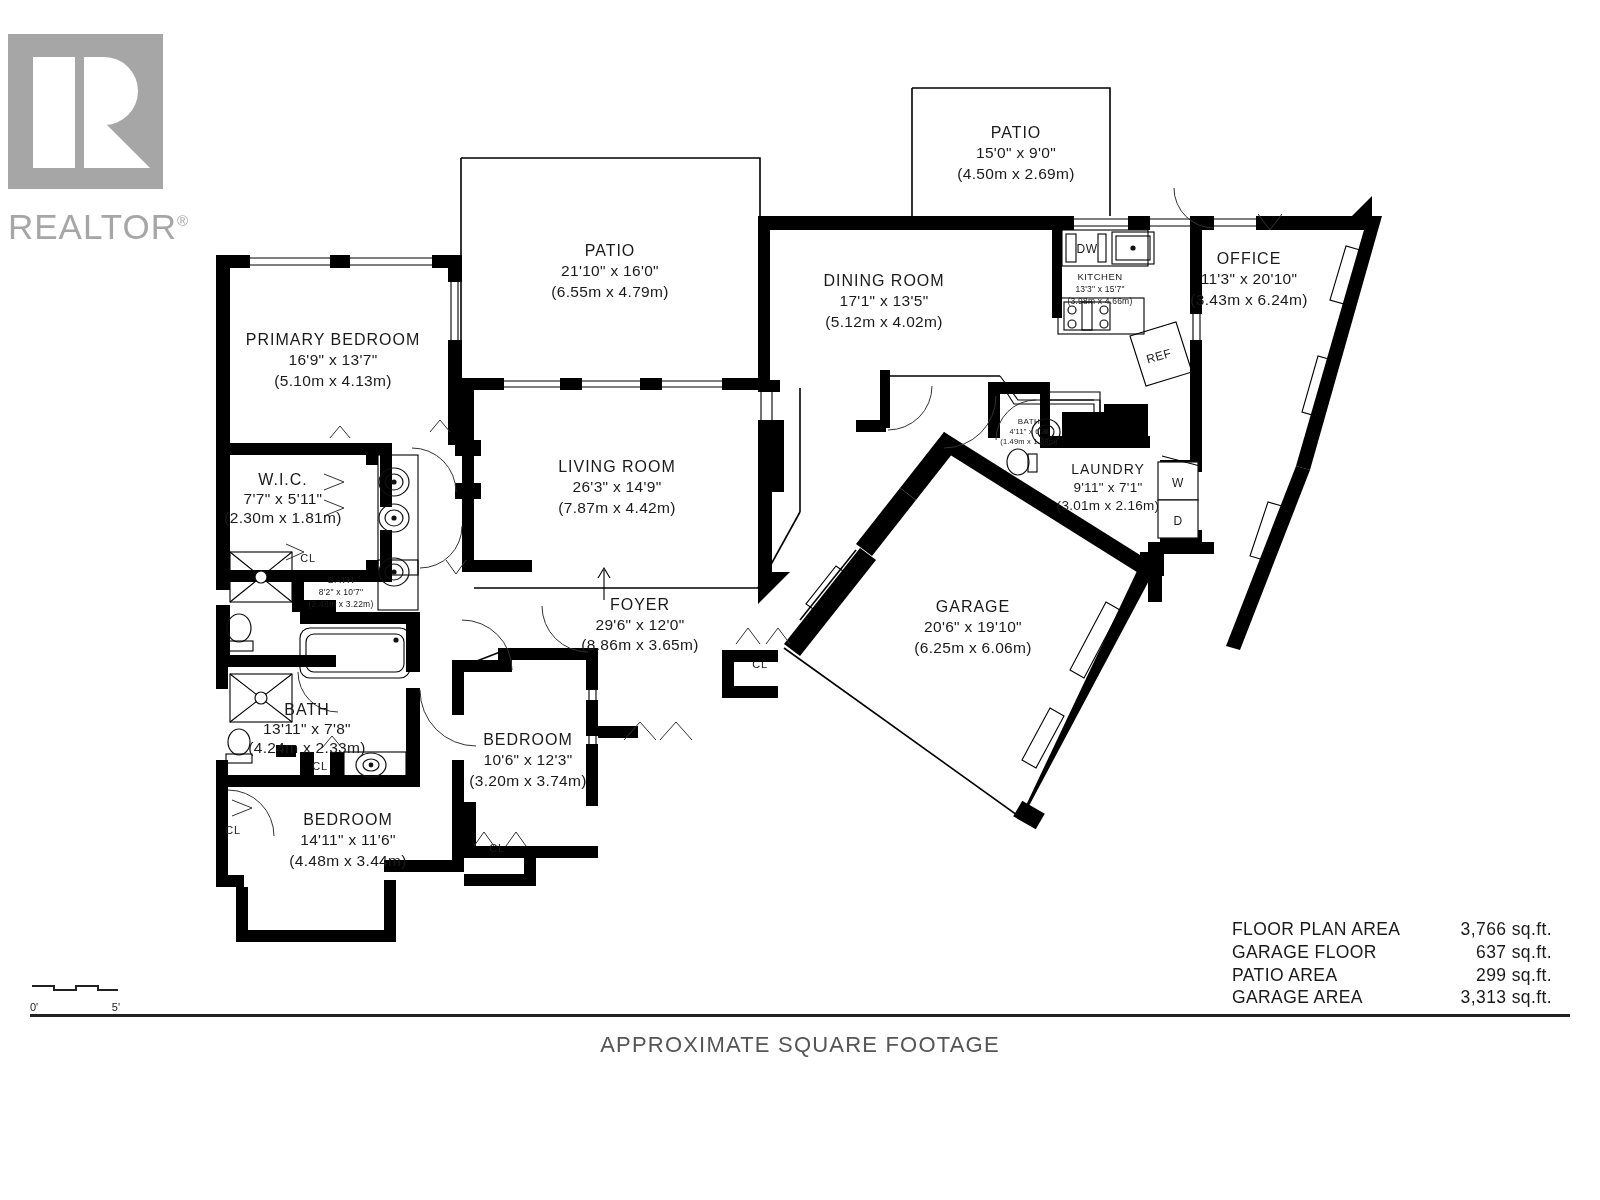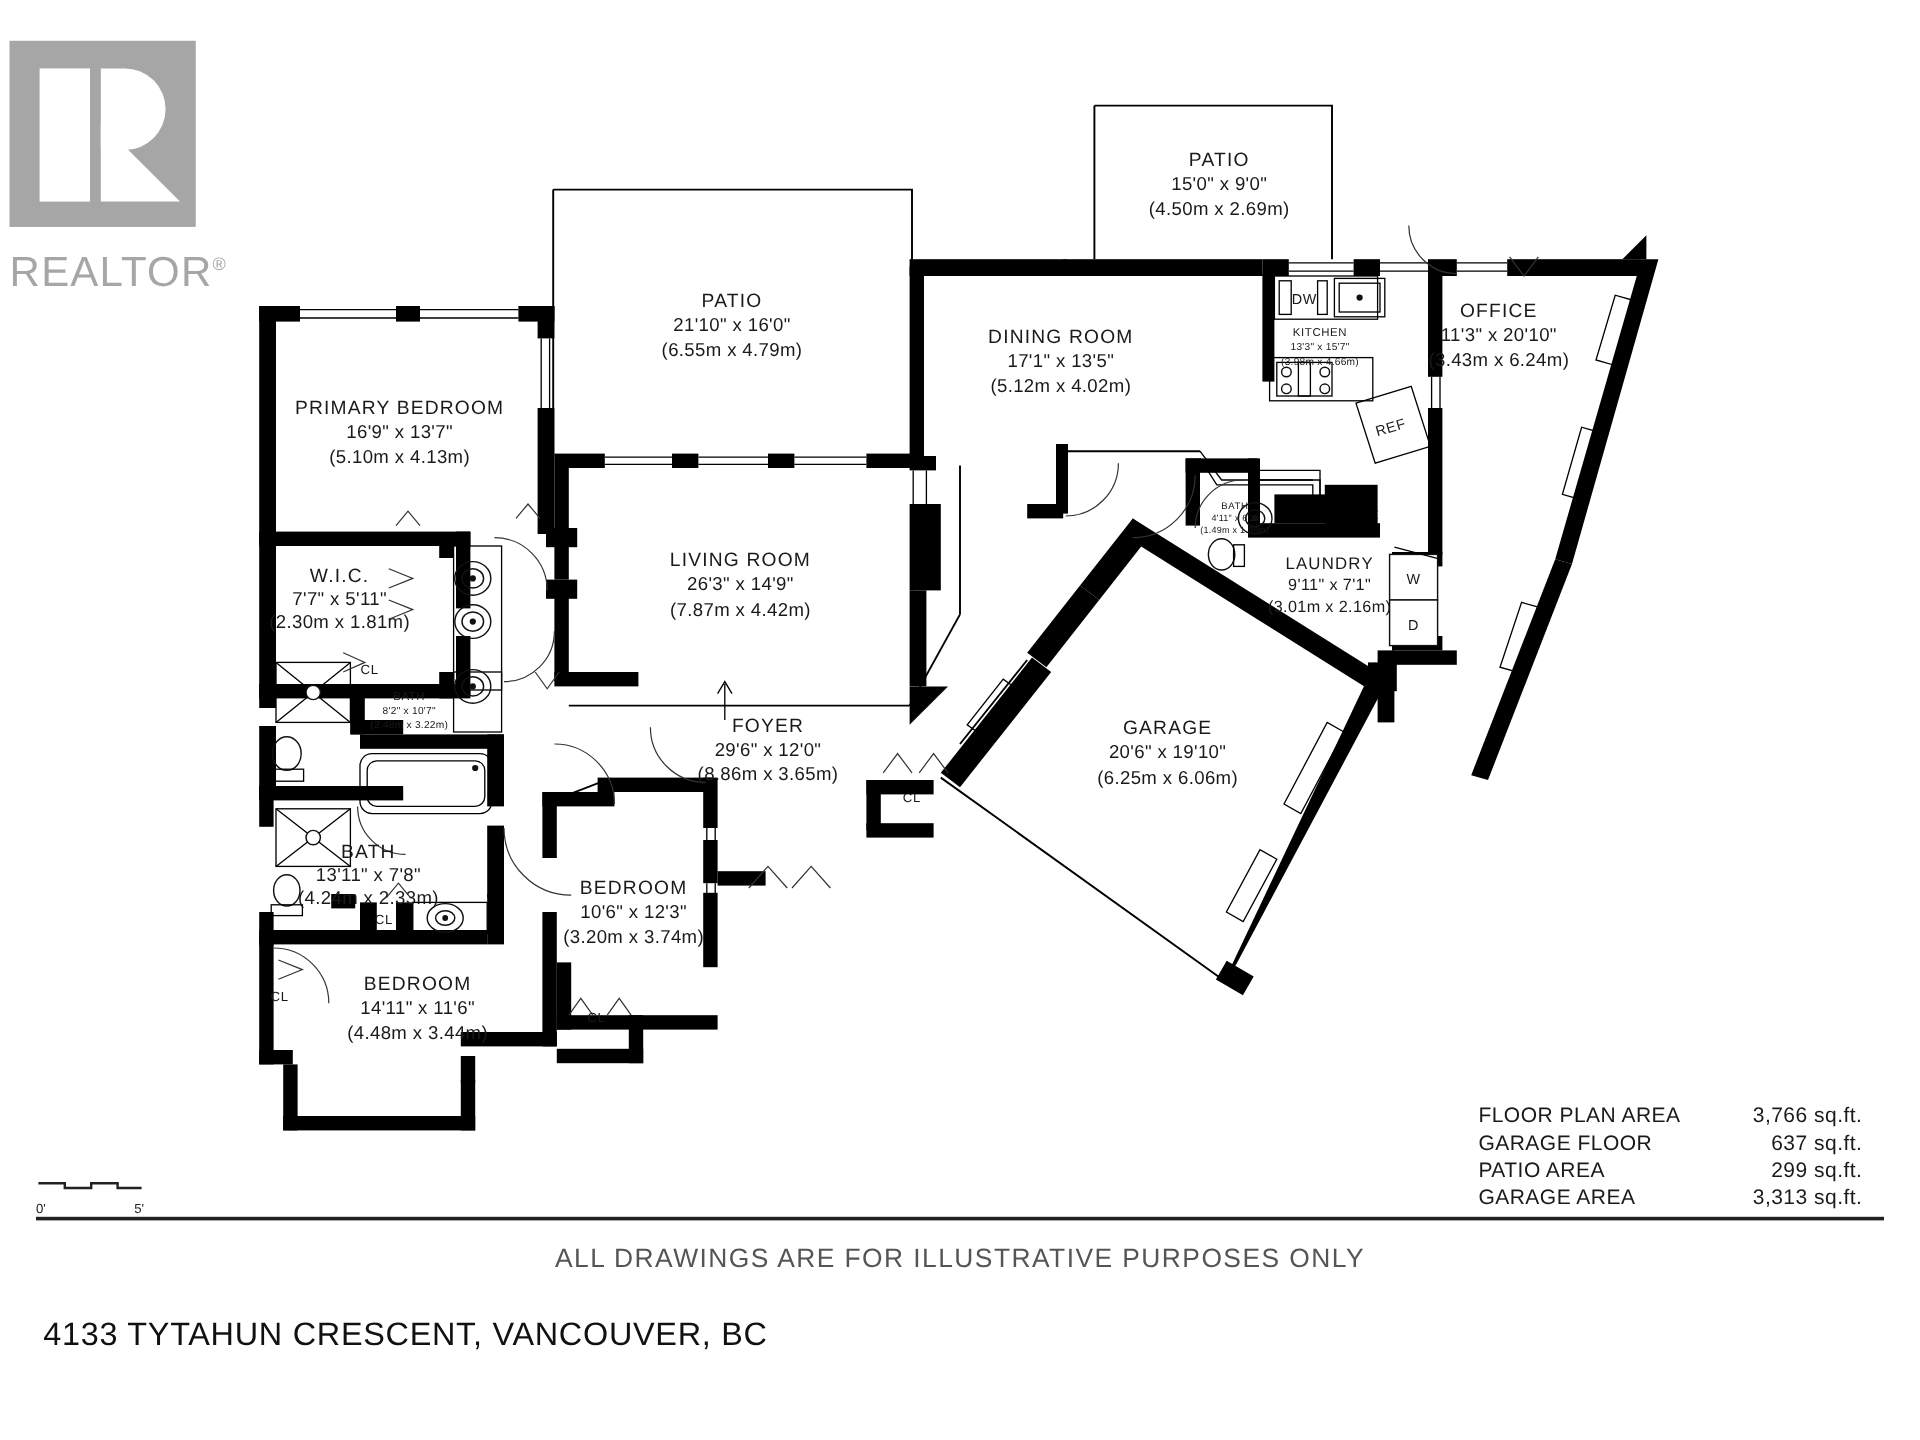--- a/index.html
+++ b/index.html
@@ -591,18 +591,17 @@
     </svg>
     <div class="ticks">
       <span>0'</span>
       <span>5'</span>
     </div>
   </div>
 
   <div id="rule"></div>
 
   <div id="disclaimer">
-    <div class="l2">ALL DRAWINGS ARE FOR ILLUSTRATIVE PURPOSES ONLY</div>
+    <div class="l1">APPROXIMATE SQUARE FOOTAGE</div>
   </div>
 
-  <div id="address">4133 TYTAHUN CRESCENT, VANCOUVER, BC</div>
 
 </div>
 
 </body></html>

